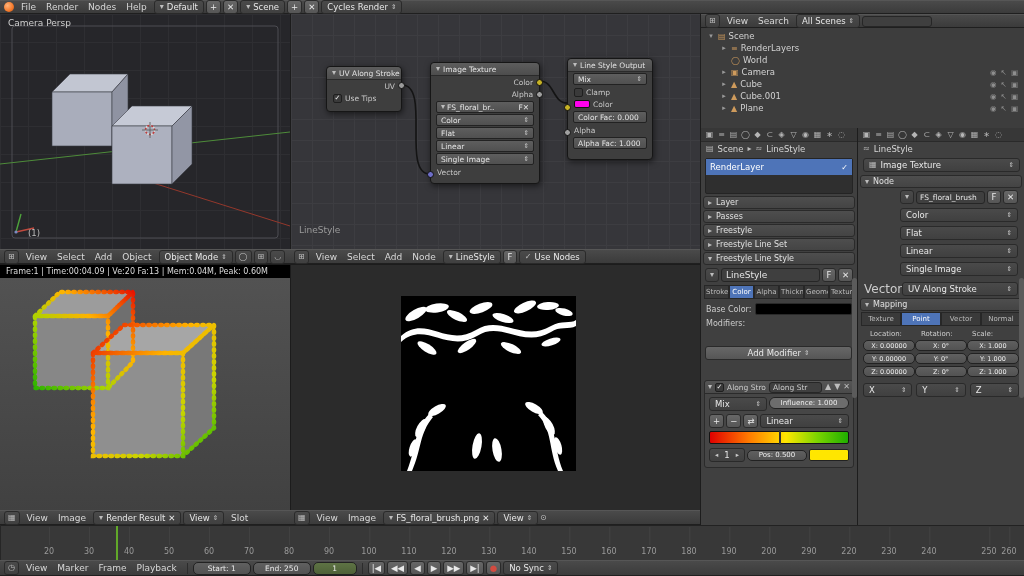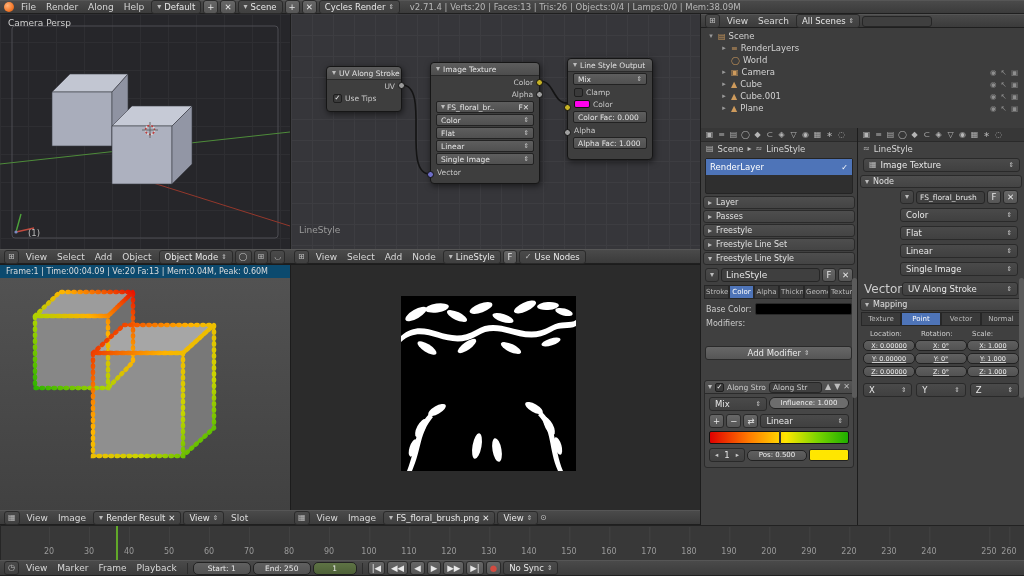--- a/index.html
+++ b/index.html
@@ -47,57 +47,56 @@
   .numcol{display:flex;flex-direction:column;gap:2px;}
   .numfield{height:11px;background:linear-gradient(#606060,#525252);border:1px solid #222;border-radius:5px;font-size:6.5px;display:flex;align-items:center;justify-content:center;color:#eee;white-space:nowrap;}
   .slider{position:relative;height:12px;background:#4a4a4a;border:1px solid #222;border-radius:6px;overflow:hidden;font-size:7px;display:flex;align-items:center;justify-content:center;color:#eee;}
   .slider .fill{position:absolute;left:0;top:0;bottom:0;background:#6d6d6d;}
   .slider span{position:relative;}
   .ramp{height:13px;border:1px solid #141414;border-radius:2px;background:linear-gradient(90deg,#e00000,#ff7a00 28%,#ffe600 55%,#7ad400 78%,#1fae00);position:relative;margin:0 4px;}
   .ramp-marker{position:absolute;left:50%;top:-2px;bottom:-2px;width:2px;background:#eee;border:1px solid #333;}
   .vscroll{position:absolute;width:5px;border-radius:3px;background:#5b5b5b;}
   
   .imgzone{background:#2b2b2b;overflow:hidden;}
-  .info-strip{position:absolute;left:0;top:0;right:0;height:13px;background:#0c4a6e;color:#ddd;font-size:8px;display:flex;align-items:center;padding:0 6px;white-space:nowrap;}
+  .info-strip{position:absolute;left:0;top:0;right:0;height:13px;background:#000000;color:#ddd;font-size:8px;display:flex;align-items:center;padding:0 6px;white-space:nowrap;}
   
   .ruler{background:#383838;border-top:1px solid #222;position:relative;overflow:hidden;}
   .tick{position:absolute;bottom:4px;transform:translateX(-50%);font-size:8px;color:#9a9a9a;}
   .tick::before{content:"";position:absolute;left:50%;bottom:11px;width:1px;height:18px;background:#434343;}
   .playhead{position:absolute;top:0;bottom:0;width:2px;background:#61a829;}
   .sep{width:1px;height:11px;background:#2c2c2c;margin:0 3px;}
 </style>
 </head>
 <body>
 
 <div class="abs hdr" style="left:0;top:0;width:1024px;height:14px;">
   <span class="logo"></span>
   <span class="menus">
 
   <span class="menu">File</span>
       <span class="menu">Render</span>
-      <span class="menu">Along</span>
+      <span class="menu">Nodes</span>
       <span class="menu">Help</span>
     </span>
   <span class="btn dark">
     <span class="icon">▾</span>
     <span>Default</span>
   </span>
   <span class="btn mini">+</span>
   <span class="btn mini">✕</span>
   <span class="btn dark">
     <span class="icon">▾</span>
     <span>Scene</span>
   </span>
   <span class="btn mini">+</span>
   <span class="btn mini">✕</span>
   <span class="btn dark">
     <span>Cycles Render</span>
     <span class="dd-arrow">⇕</span>
   </span>
-  <span class="stats">v2.71.4 | Verts:20 | Faces:13 | Tris:26 | Objects:0/4 | Lamps:0/0 | Mem:38.09M</span>
 </div>
 
 <div class="abs view3d" style="left:0;top:14px;width:290px;height:235px;">
   <svg width="290" height="235">
     <rect x="12" y="12" width="266" height="212" rx="3" fill="none" stroke="#4c4c52" stroke-width="1"></rect>
     <line x1="0" y1="150" x2="290" y2="118" stroke="#4e8c3a" stroke-width="1"></line>
     <line x1="150" y1="168" x2="290" y2="212" stroke="#94382c" stroke-width="1"></line>
     <g>
       <polygon points="52,78 70,60 128,60 112,78" fill="#c2c6d2" stroke="#3a3d45" stroke-width="0.6"></polygon>
       <polygon points="52,78 112,78 112,132 52,132" fill="#a9adbb" stroke="#3a3d45" stroke-width="0.6"></polygon>
@@ -547,21 +546,21 @@
       <span class="tab active">Point</span>
       <span class="tab">Vector</span>
       <span class="tab">Normal</span>
     </div>
   <div style="display:flex;gap:4px;margin:4px 5px 2px;">
 
   <span style="flex:1;font-size:7px;color:#cfcfcf;margin-left:7px;">Location:</span>
       <span style="flex:1;font-size:7px;color:#cfcfcf;">Rotation:</span>
       <span style="flex:1;font-size:7px;color:#cfcfcf;">Scale:</span>
     </div>
-  <div style="display:flex;gap:0;margin:0 5px;text-decoration:underline;">
+  <div style="display:flex;gap:0;margin:0 5px;">
     <div class="numcol" style="flex:1;">
 
     <div class="numfield">X: 0.00000</div>
         <div class="numfield">Y: 0.00000</div>
         <div class="numfield">Z: 0.00000</div>
       </div>
     <div class="numcol" style="flex:1;">
 
     <div class="numfield">X: 0°</div>
         <div class="numfield">Y: 0°</div>

